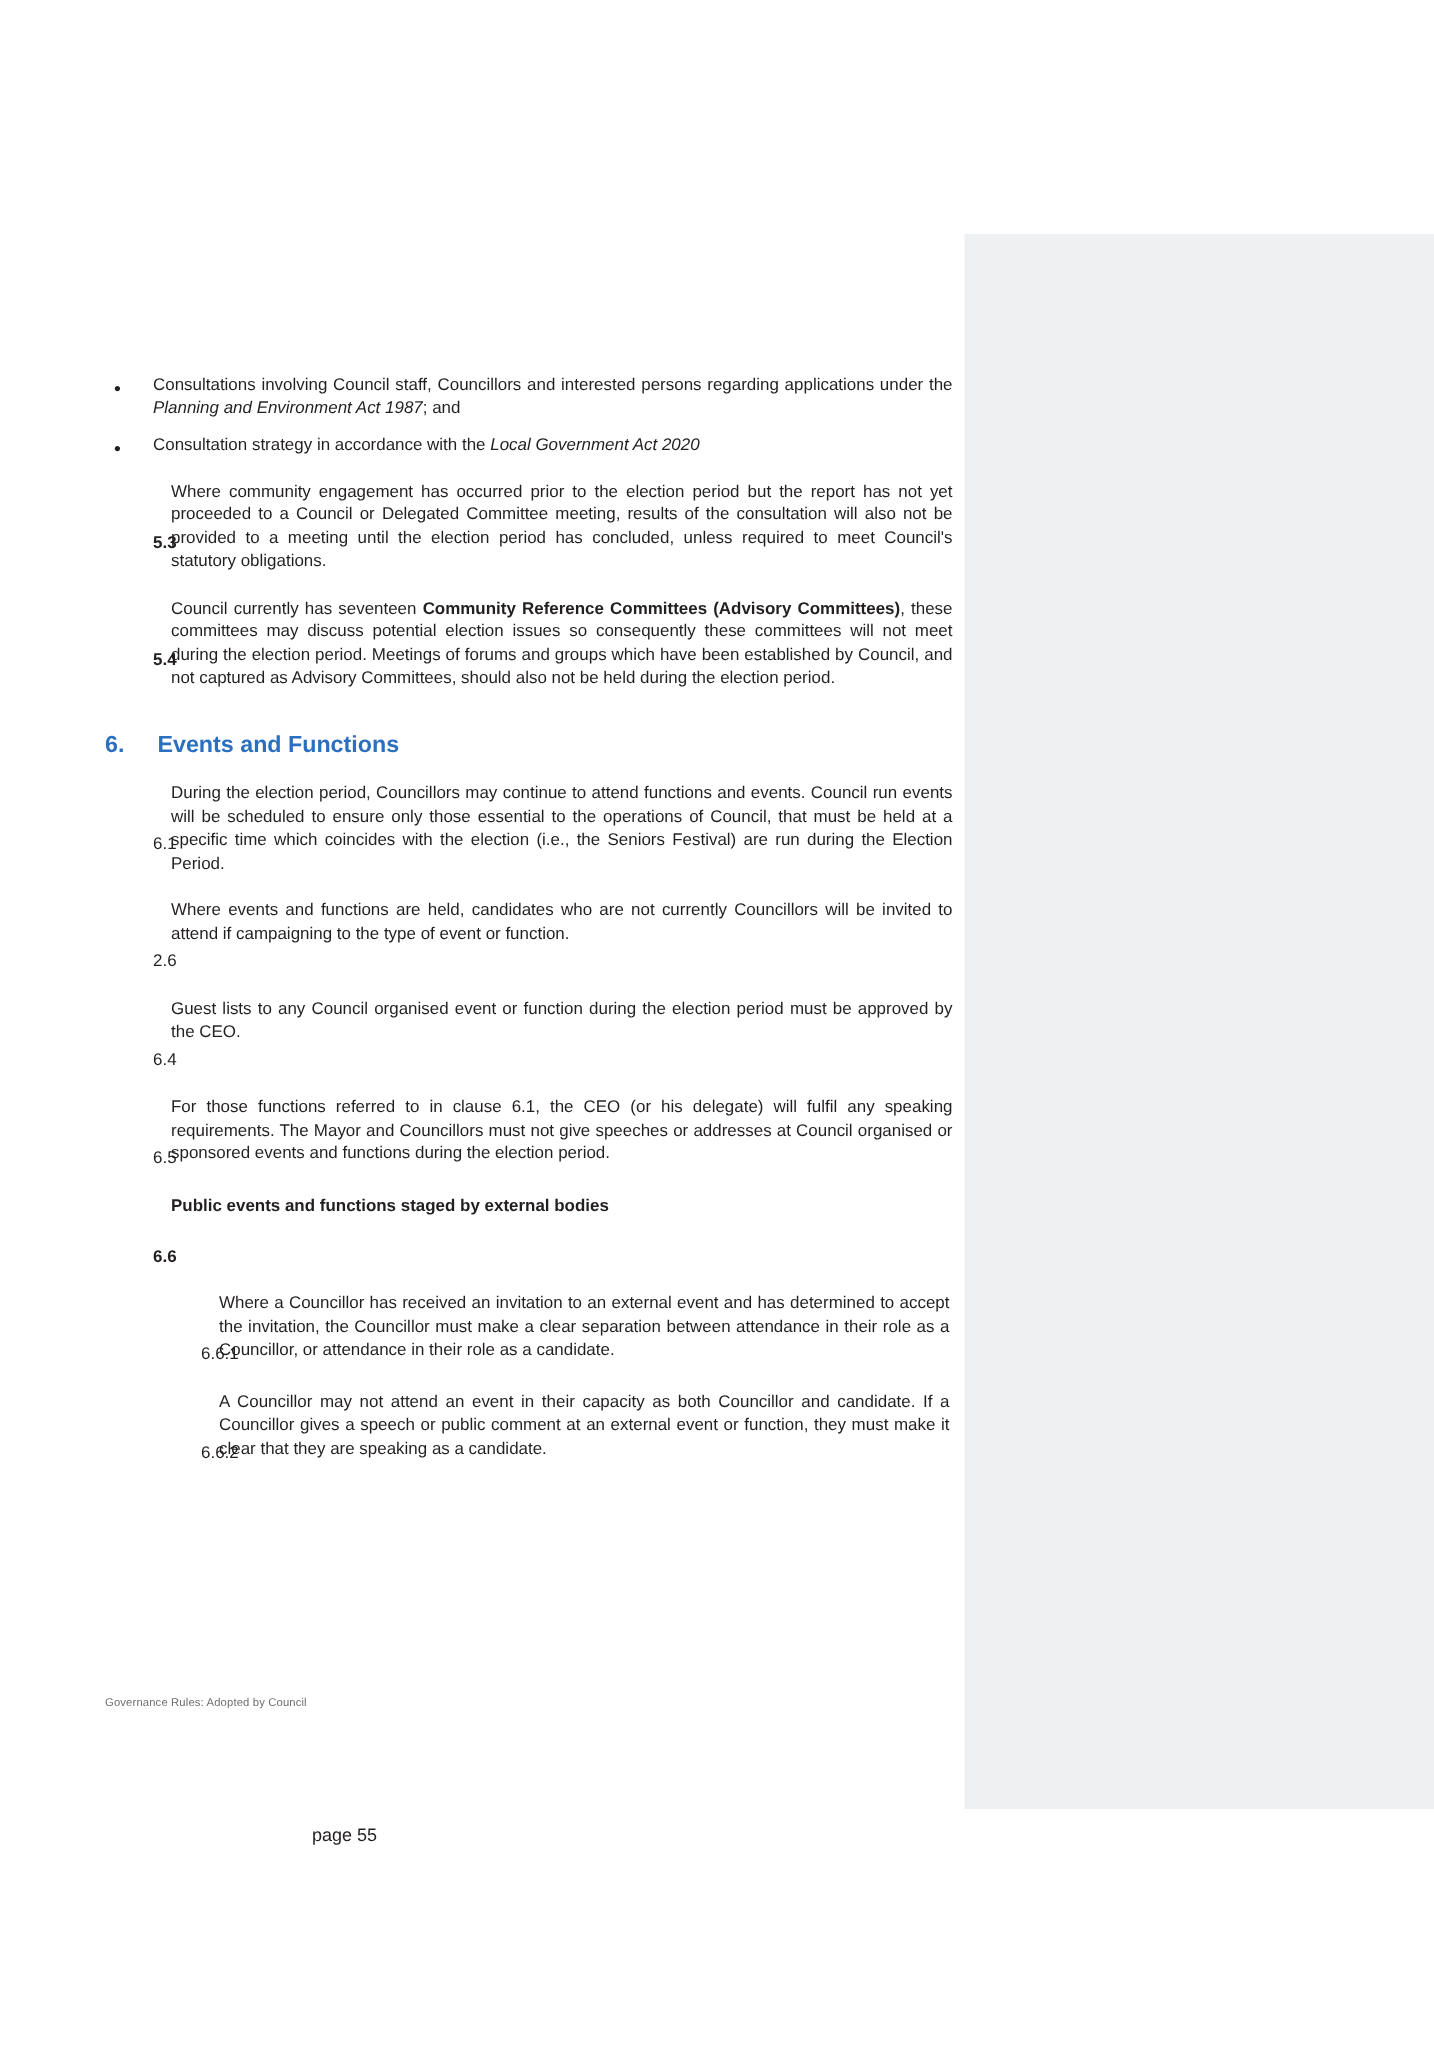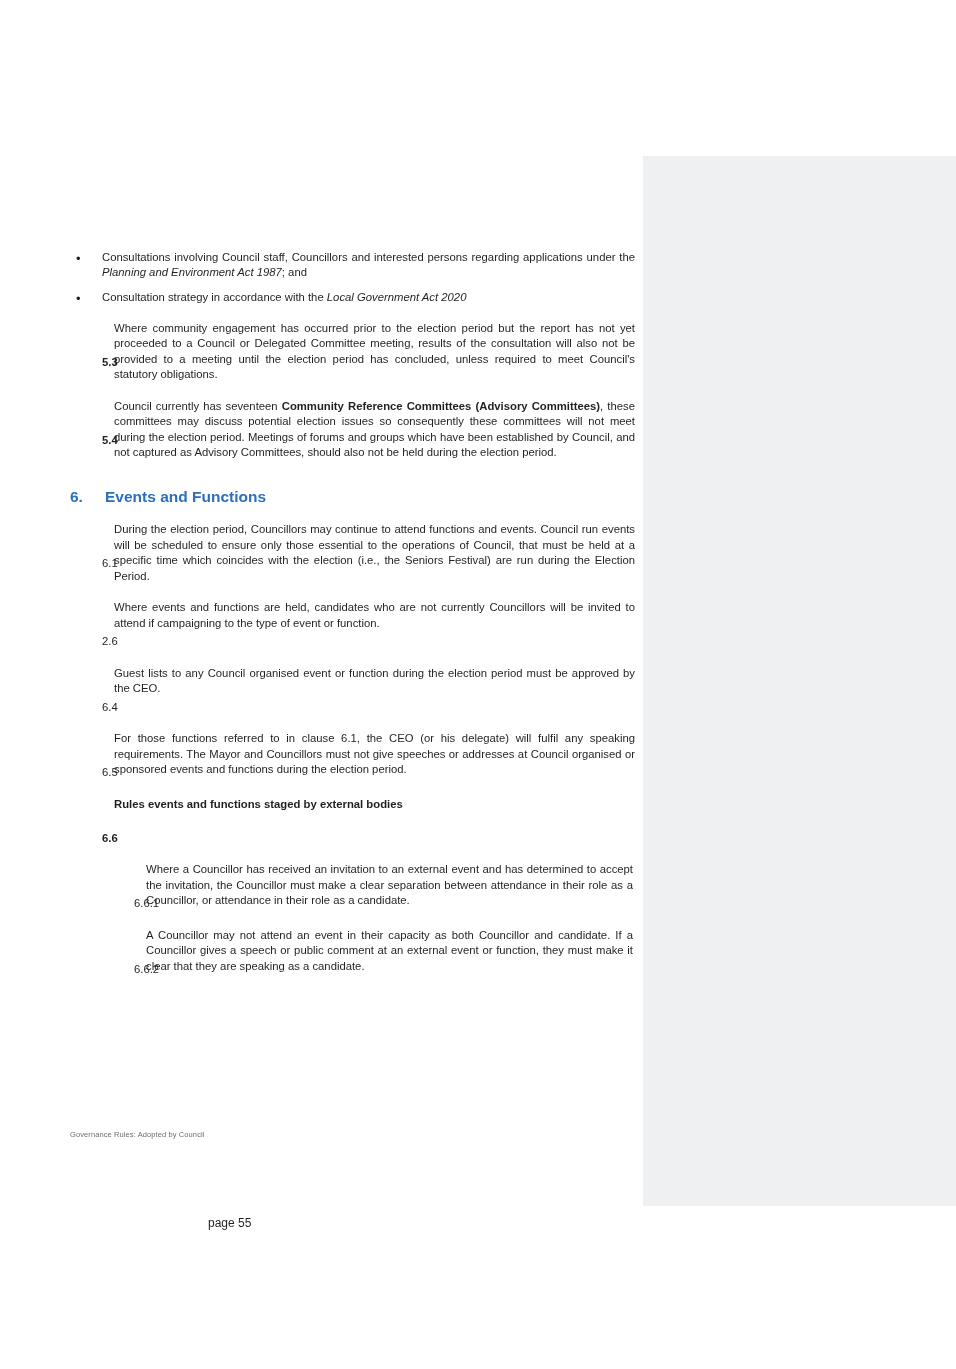--- a/index.html
+++ b/index.html
@@ -193,21 +193,21 @@
         <div class="txt">Guest lists to any Council organised event or function during the election period must be approved by the CEO.</div>
       </div>
 
       <div class="clause">
         <div class="num">6.5</div>
         <div class="txt">For those functions referred to in clause 6.1, the CEO (or his delegate) will fulfil any speaking requirements. The Mayor and Councillors must not give speeches or addresses at Council organised or sponsored events and functions during the election period.</div>
       </div>
 
       <div class="clause">
         <div class="num bold">6.6</div>
-        <div class="txt" style="font-weight:bold;">Rules events and functions staged by external bodies</div>
+        <div class="txt" style="font-weight:bold;">Public events and functions staged by external bodies</div>
       </div>
 
       <div class="clause sub">
         <div class="num">6.6.1</div>
         <div class="txt">Where a Councillor has received an invitation to an external event and has determined to accept the invitation, the Councillor must make a clear separation between attendance in their role as a Councillor, or attendance in their role as a candidate.</div>
       </div>
 
       <div class="clause sub">
         <div class="num">6.6.2</div>
         <div class="txt">A Councillor may not attend an event in their capacity as both Councillor and candidate. If a Councillor gives a speech or public comment at an external event or function, they must make it clear that they are speaking as a candidate.</div>

